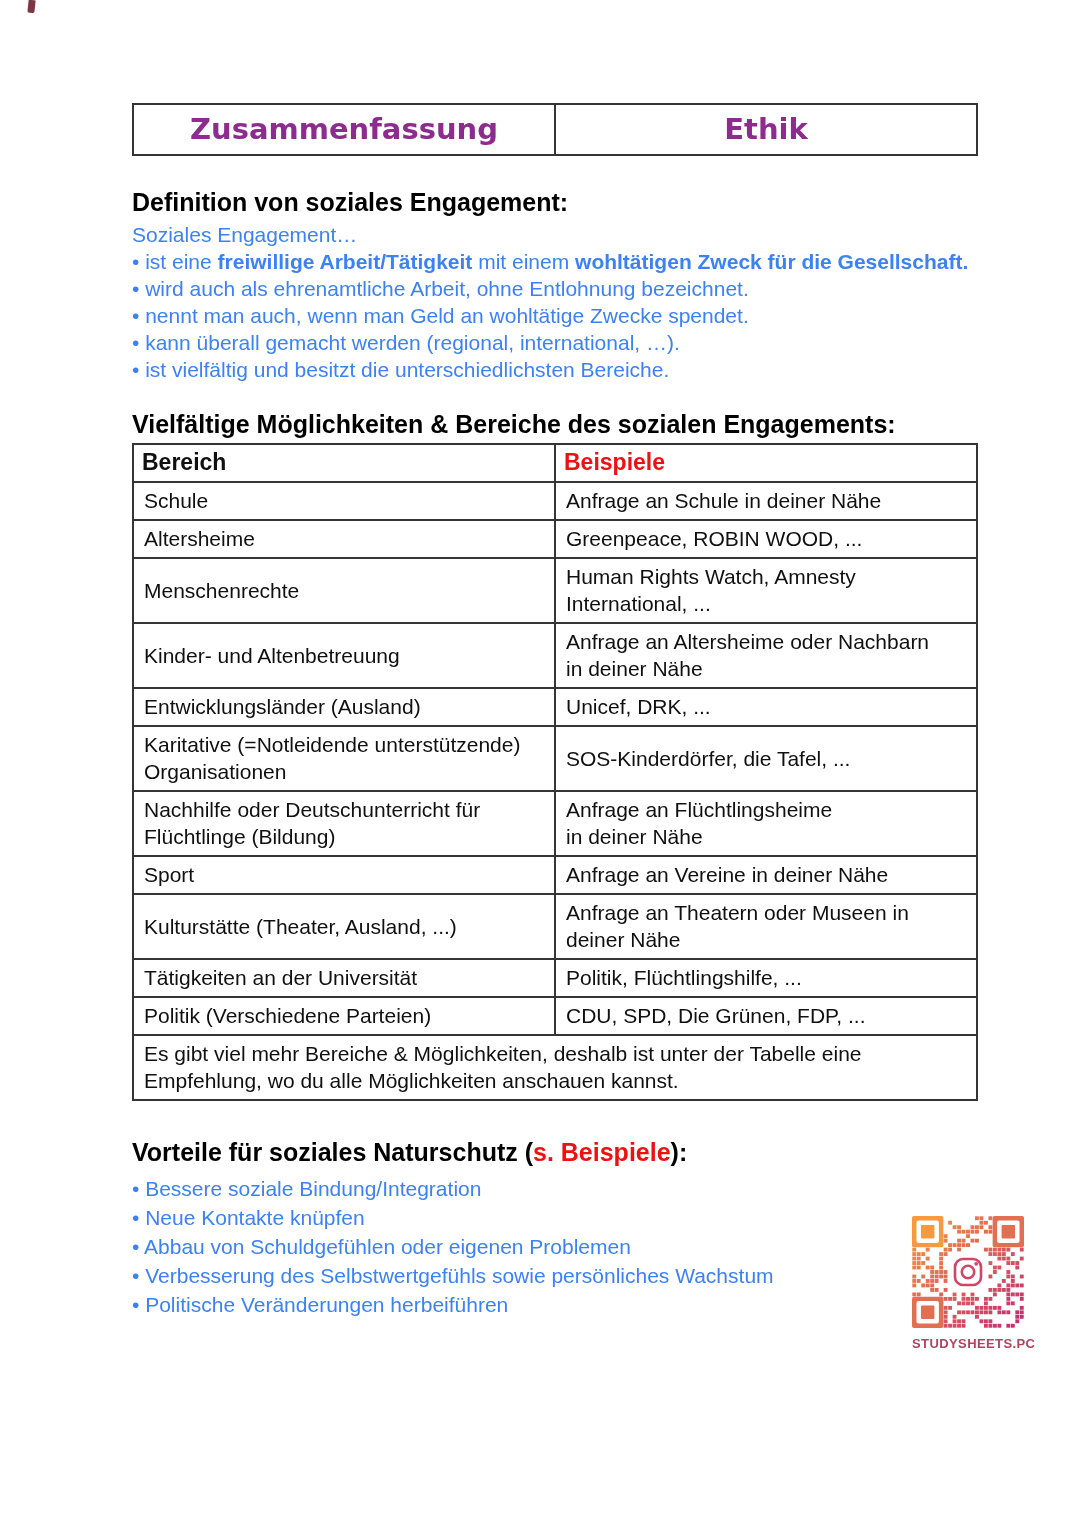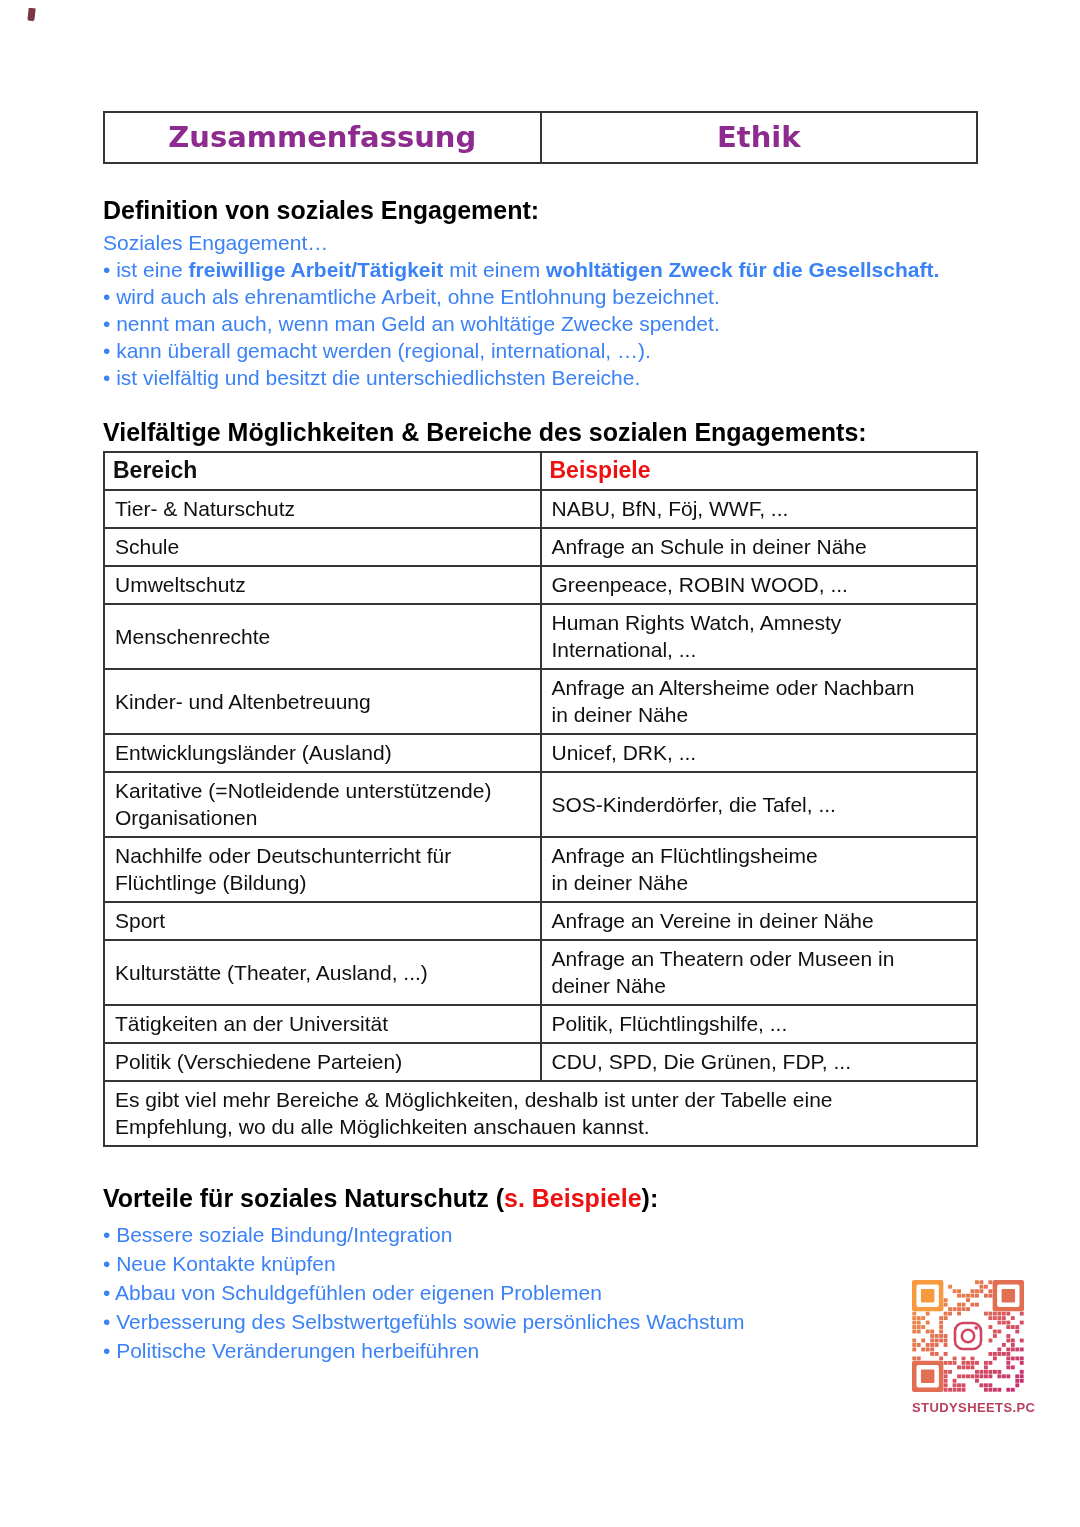--- a/index.html
+++ b/index.html
@@ -4,21 +4,22 @@
 <style>
   * { margin:0; padding:0; box-sizing:border-box; }
   html,body { background:#ffffff; }
   .page {
     position:relative;
     width:1080px; height:1480px;
     background:#ffffff;
     font-family:"Liberation Sans", sans-serif;
     color:#101010;
     overflow:hidden;
-    margin:8px auto;
+    margin:0 auto;
+    padding-left:29px;
   }
   .content { padding:103px 102px 0 103px; }
 
   
   table { border-collapse:collapse; width:100%; }
   .header-table { margin-bottom:32px; }
   .header-table td { border:2px solid #353535; }
   .ht-title {
     width:50%; text-align:center;
     font-family:"DejaVu Sans", sans-serif;
@@ -43,21 +44,21 @@
     vertical-align:middle;
   }
   .areas-table th { font-size:23px; padding:4px 8px 5px; font-weight:bold; }
   .areas-table td { font-size:21px; line-height:27px; padding:4px 10px 5px; }
   .areas-table td.bereich-cell { width:50%; }
 
   .vorteile-block .section-heading { margin-bottom:7px; }
   .vorteile-block .bullet { line-height:29px; }
 
   
-  .qr-block { position:absolute; top:1272px; right:56px; width:112px; text-align:right; }
+  .qr-block { position:absolute; top:1216px; right:56px; width:112px; text-align:right; }
   .qr-code { width:112px; height:112px; }
   .qr-caption {
     margin-top:8px;
     font-size:13px; font-weight:bold;
     letter-spacing:0.4px;
     font-family:"Liberation Sans", sans-serif;
     white-space:nowrap;
   }
 
   .corner-artifact {
@@ -98,29 +99,25 @@
 
     <section class="areas-block">
       <h2 class="section-heading">Vielfältige Möglichkeiten &amp; Bereiche des sozialen Engagements:</h2>
       <table class="areas-table">
         <tbody>
             <tr>
           <th>Bereich</th>
           <th style="color: rgb(238, 17, 17);">Beispiele</th>
         </tr>
         <tr>
-          <td class="bereich-cell">Tier- &amp; Naturschutz</td>
-          <td class="beispiele-cell">NABU, BfN, Föj, WWF, ...</td>
-        </tr>
-        <tr>
           <td class="bereich-cell">Schule</td>
           <td class="beispiele-cell">Anfrage an Schule in deiner Nähe</td>
         </tr>
         <tr>
-          <td class="bereich-cell">Umweltschutz</td>
+          <td class="bereich-cell">Altersheime</td>
           <td class="beispiele-cell">Greenpeace, ROBIN WOOD, ...</td>
         </tr>
         <tr>
           <td class="bereich-cell">Menschenrechte</td>
           <td class="beispiele-cell">Human Rights Watch, Amnesty
 International, ...</td>
         </tr>
         <tr>
           <td class="bereich-cell">Kinder- und Altenbetreuung</td>
           <td class="beispiele-cell">Anfrage an Altersheime oder Nachbarn

